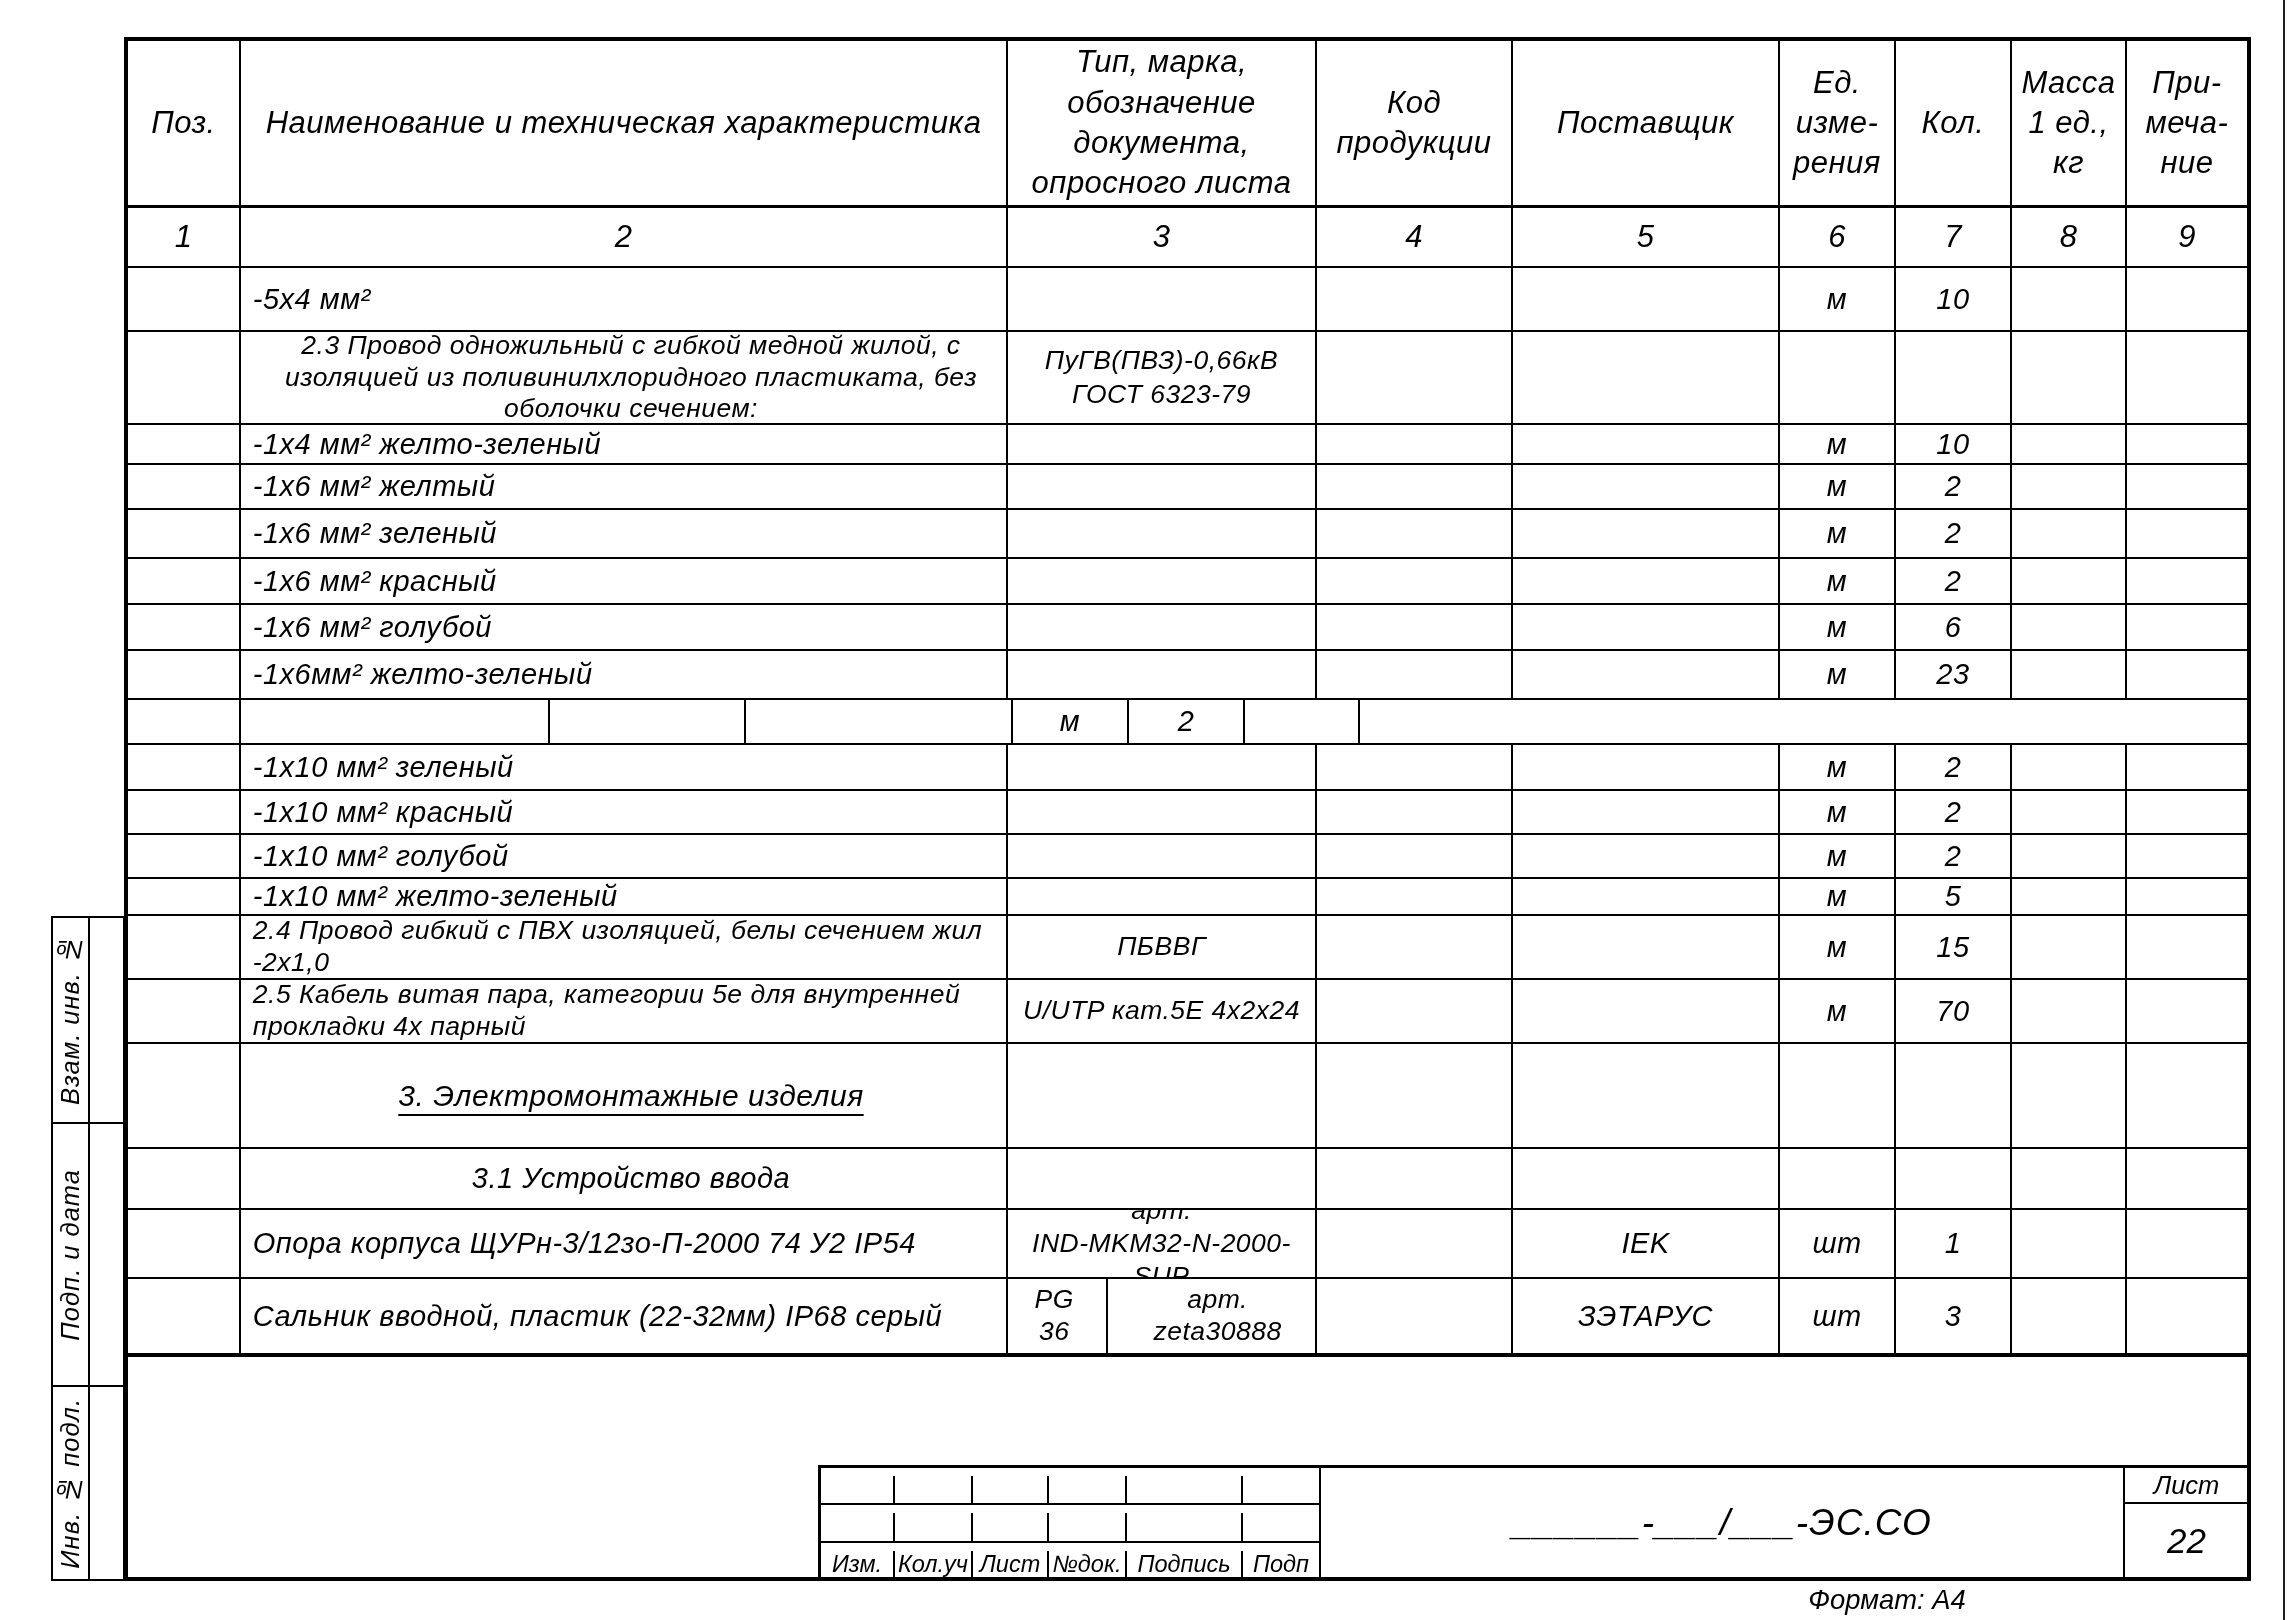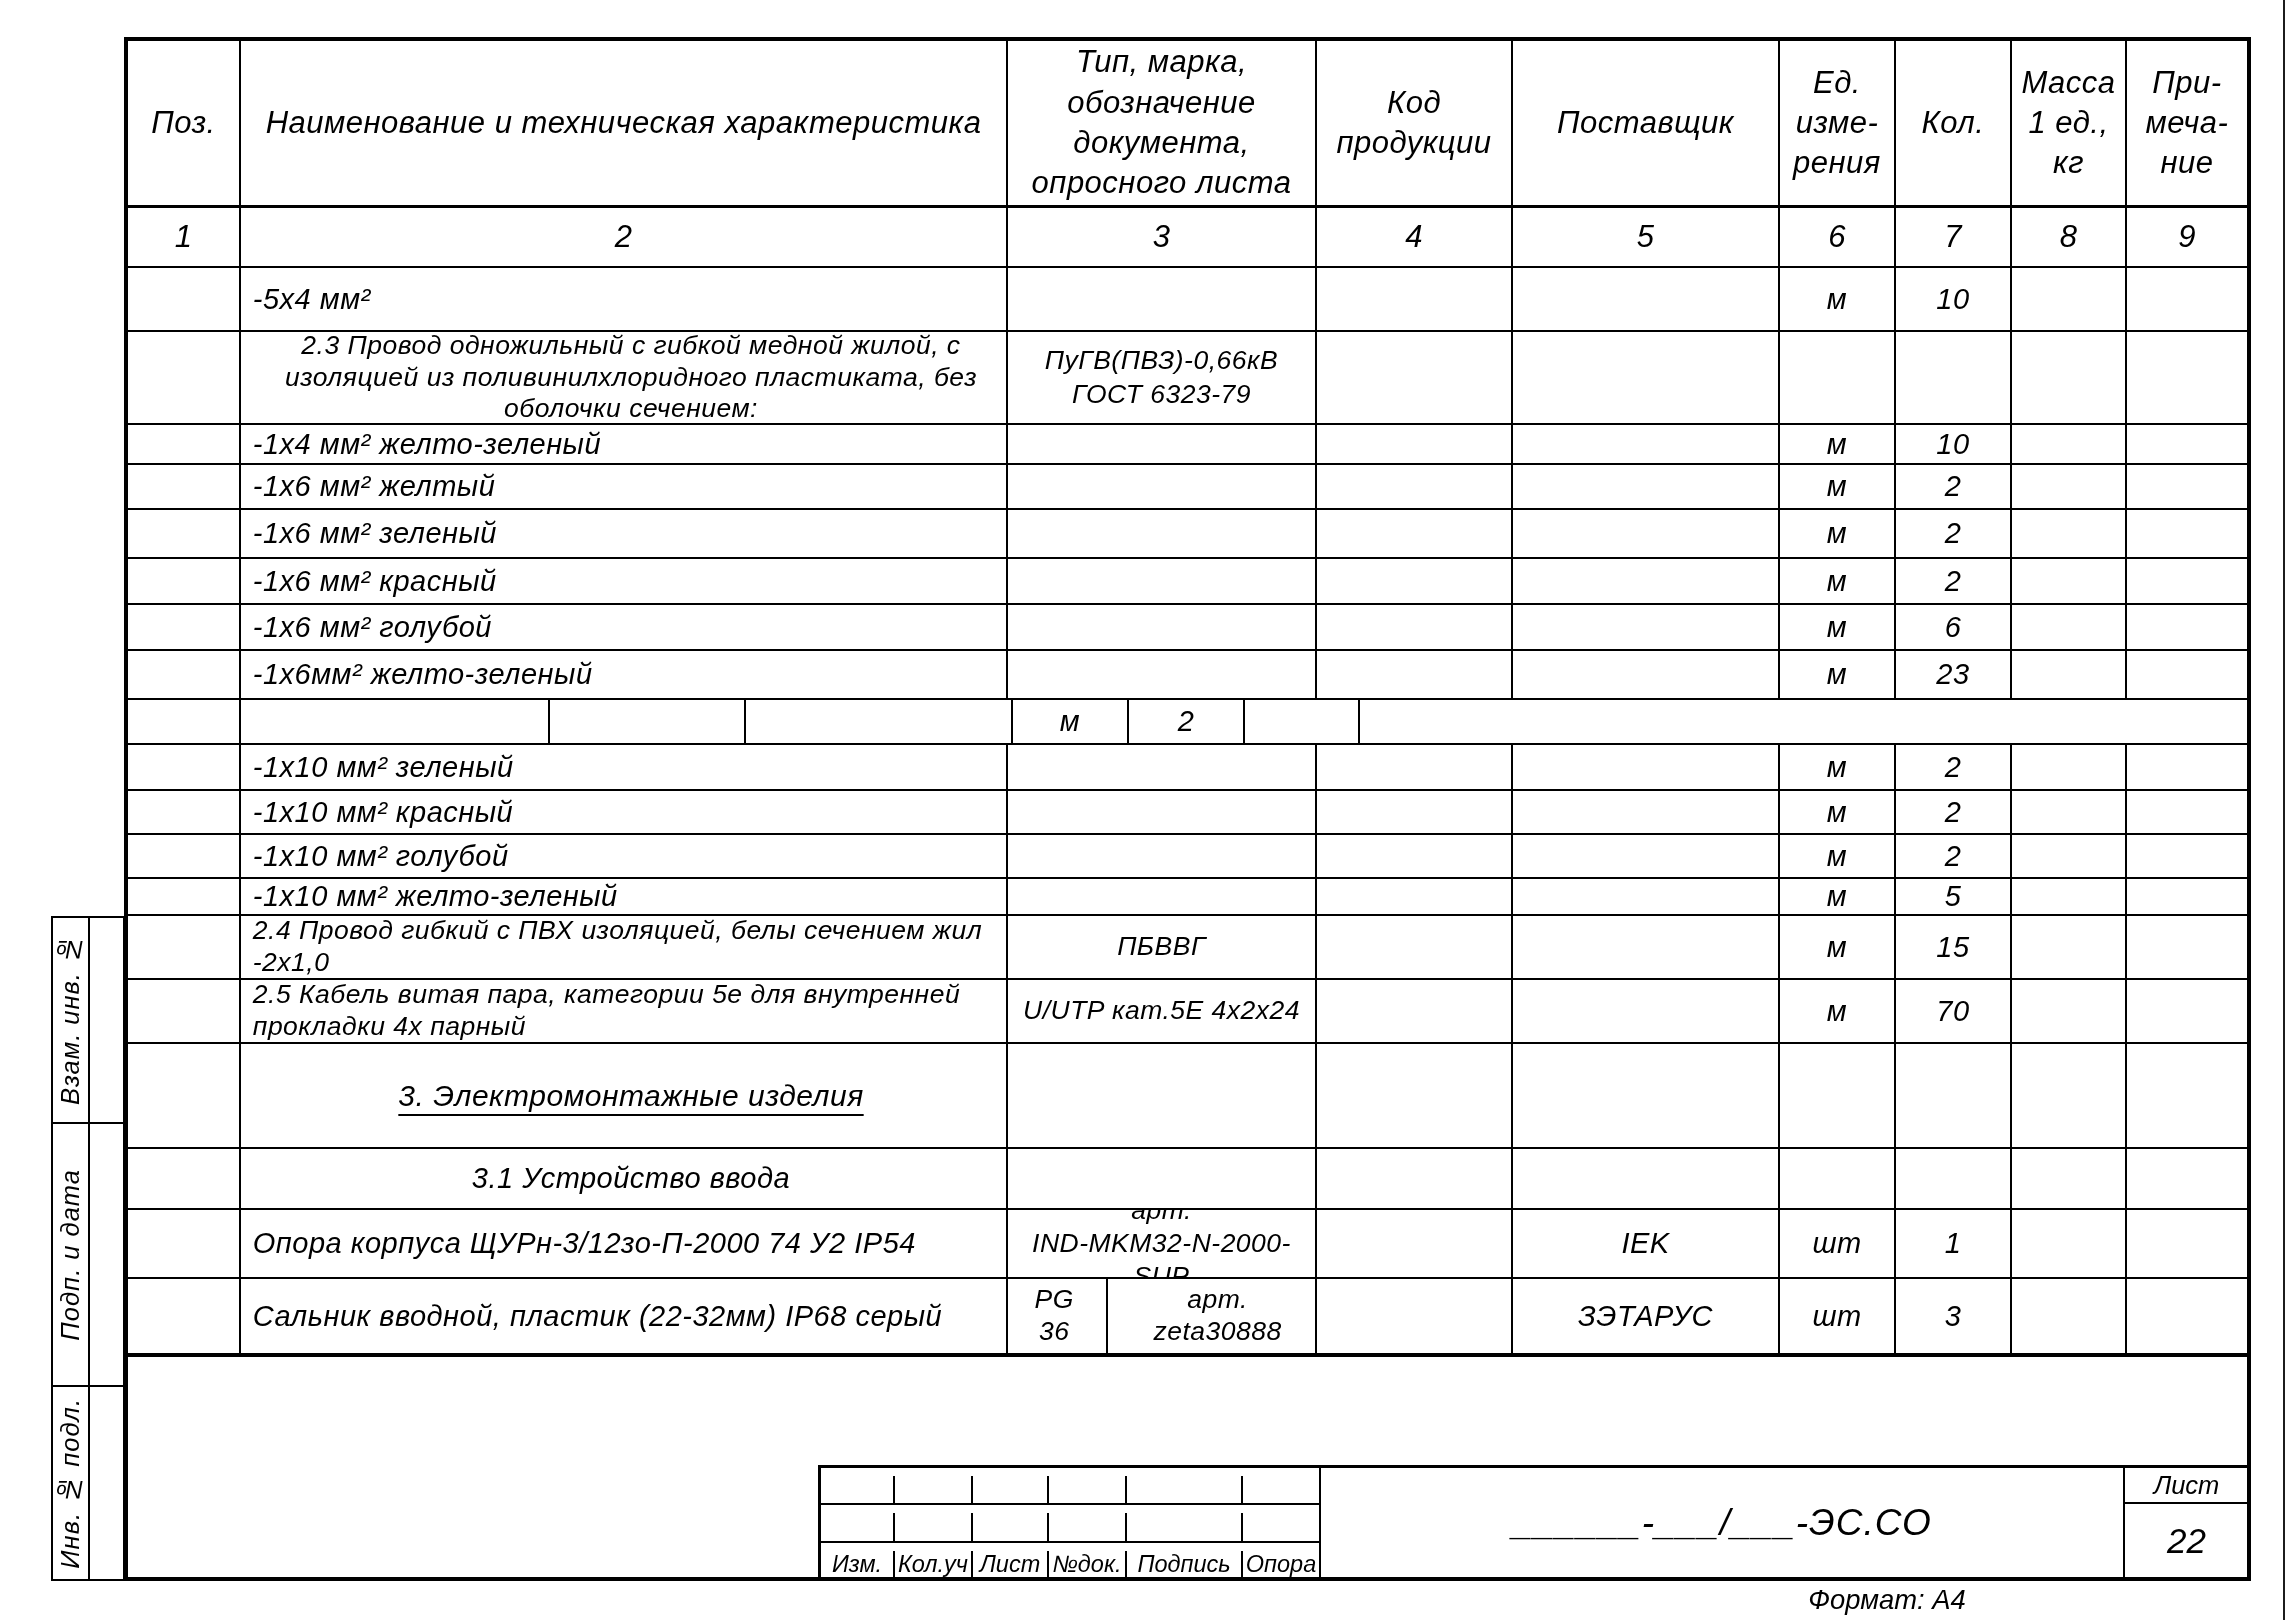--- a/index.html
+++ b/index.html
@@ -391,21 +391,21 @@
         <div class="rcell rc4"></div>
         <div class="rcell rc5"></div>
         <div class="rcell rc6"></div>
       </div>
       <div class="rrow">
         <div class="rcell rc1">Изм.</div>
         <div class="rcell rc2">Кол.уч</div>
         <div class="rcell rc3">Лист</div>
         <div class="rcell rc4">№док.</div>
         <div class="rcell rc5">Подпись</div>
-        <div class="rcell rc6">Опора</div>
+        <div class="rcell rc6">Подп</div>
       </div>
     </div>
     <div id="desig">______-___/___-ЭС.СО</div>
     <div id="sheetbox">
       <div class="slab">Лист</div>
       <div class="snum">22</div>
     </div>
   </div>
 
   <div id="format-note">Формат: А4</div>

